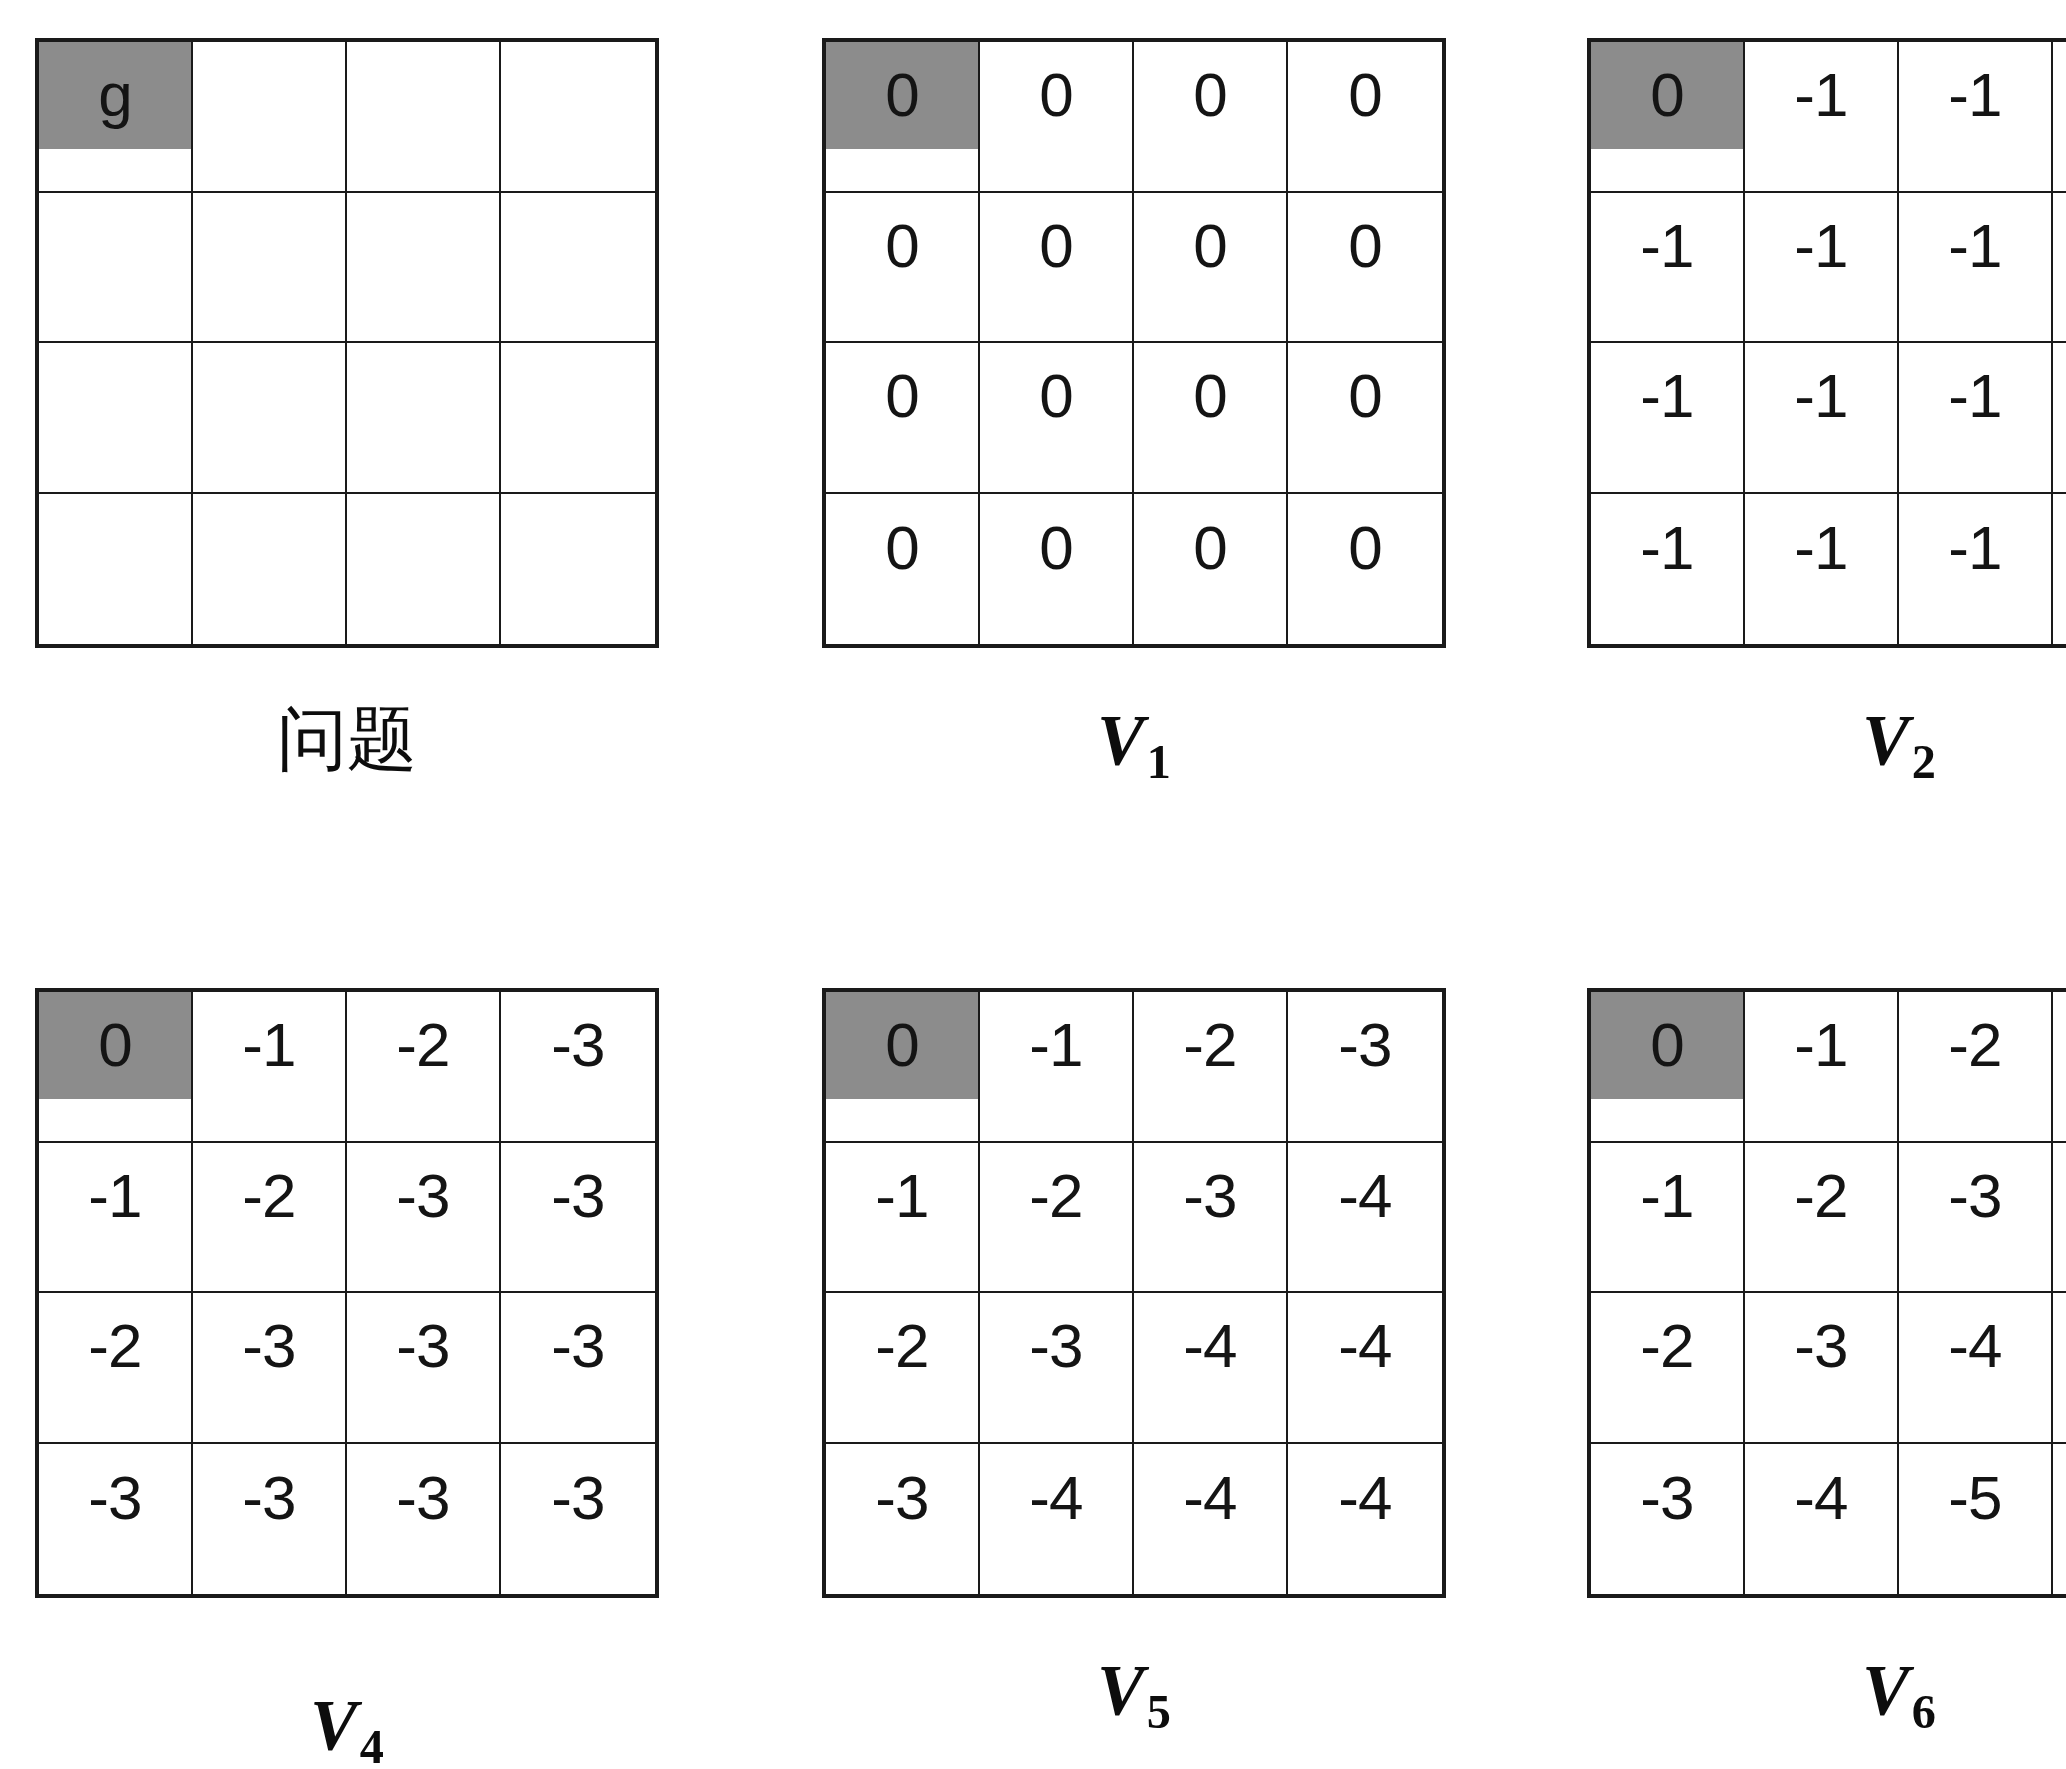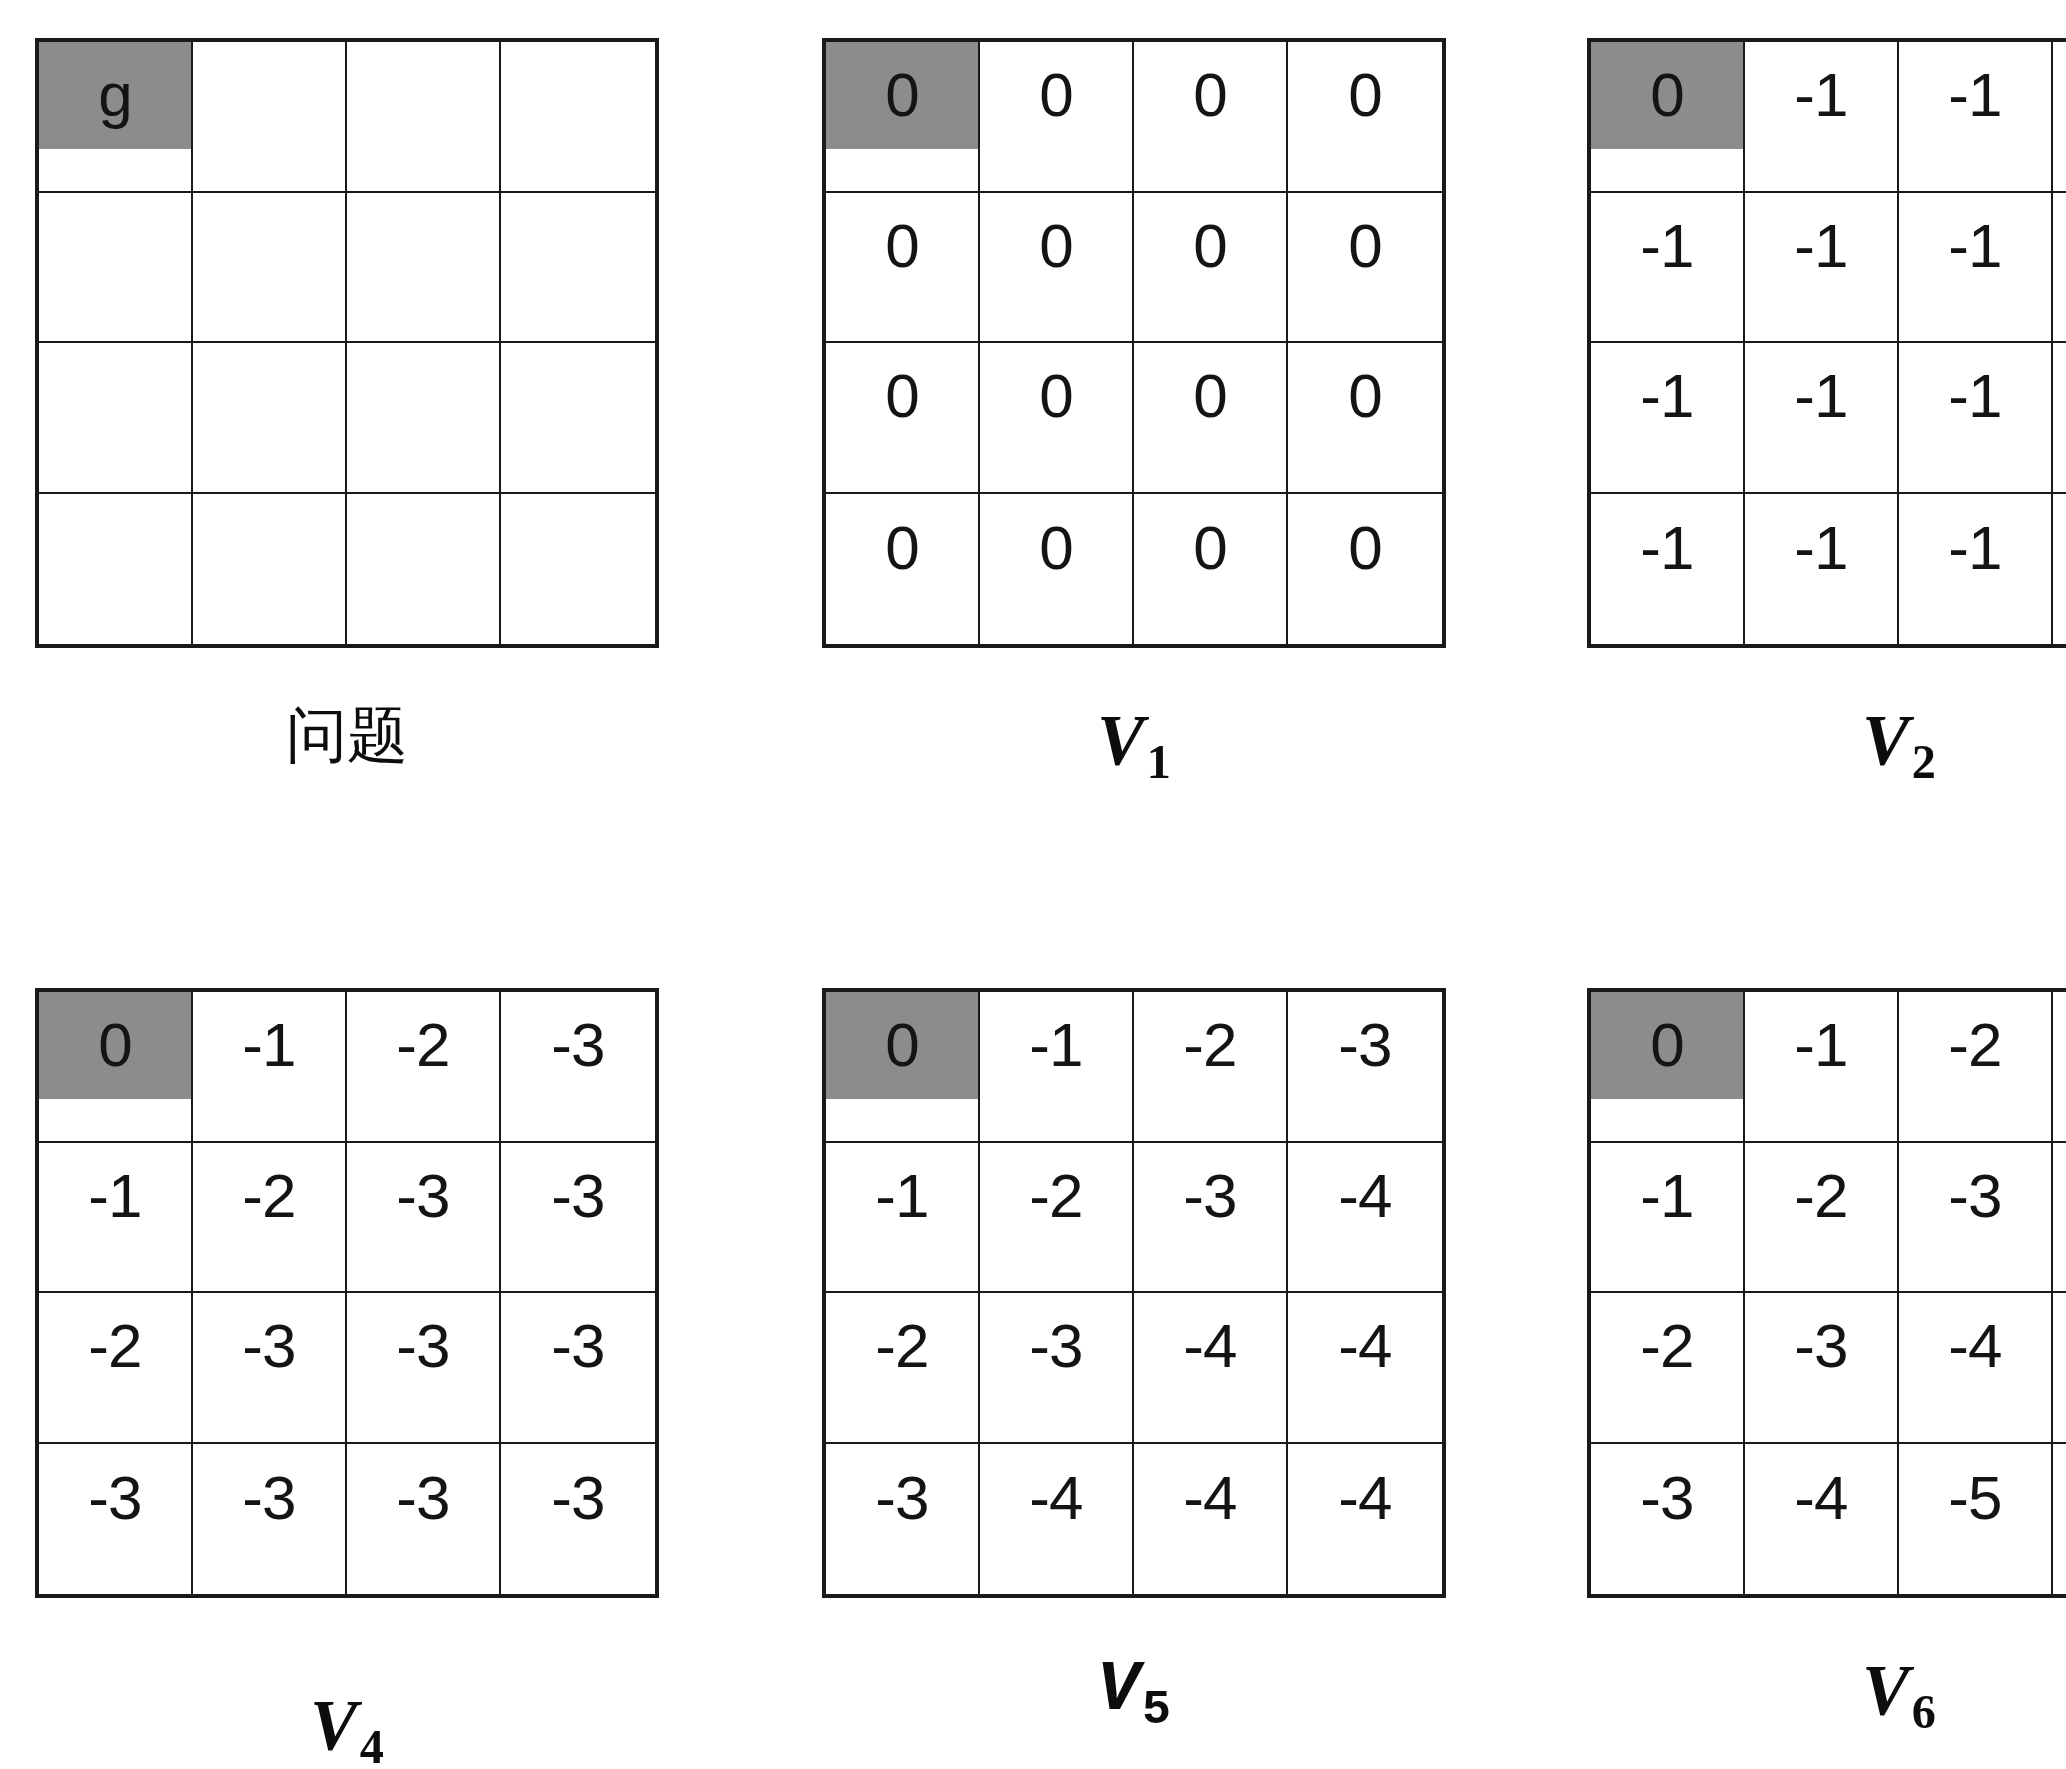--- a/index.html
+++ b/index.html
@@ -78,21 +78,21 @@
   
   .caption {
     position: absolute;
     width: 100%;
     text-align: center;
     color: #0d0d0d;
     white-space: nowrap;
   }
   .caption-cjk {
     font-family: "Liberation Serif", "DejaVu Serif", serif;
-    font-size: 61px;
+    font-size: 70px;
     line-height: 1;
     font-weight: 400;
   }
   .caption-math {
     font-family: "Liberation Serif", "DejaVu Serif", serif;
     font-size: 71px;
     line-height: 1;
     font-weight: 700;
   }
   .caption-math .vsym {
@@ -367,21 +367,21 @@
         <div class="cell r3">
           <div class="cell-text">-4</div>
         </div>
         <div class="cell r3">
           <div class="cell-text">-4</div>
         </div>
         <div class="cell c3 r3">
           <div class="cell-text">-4</div>
         </div>
       </div>
-      <div class="caption caption-math" style="top: 667px; font-family: Liberation Mono, monospace;"><span class="vsym">V</span><span class="vsub">5</span></div>
+      <div class="caption caption-math" style="top: 667px;"><span class="vsym">V</span><span class="vsub">5</span></div>
     </div>
     <div class="panel" style="left: 1587px; top: 988px; width: 624px; height: 775px;">
       <div class="grid" style="width: 624px; height: 610px;">
         <div class="cell shaded">
           <div class="cell-text">0</div>
         </div>
         <div class="cell">
           <div class="cell-text">-1</div>
         </div>
         <div class="cell">

